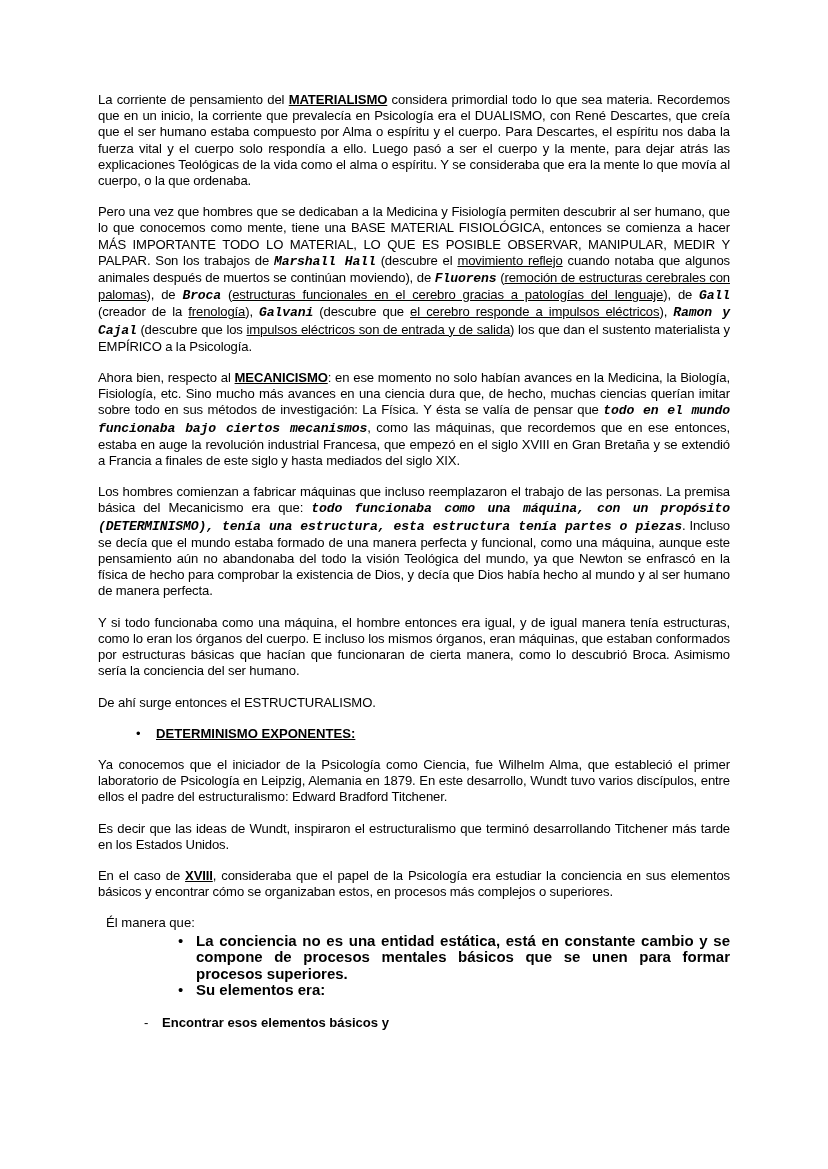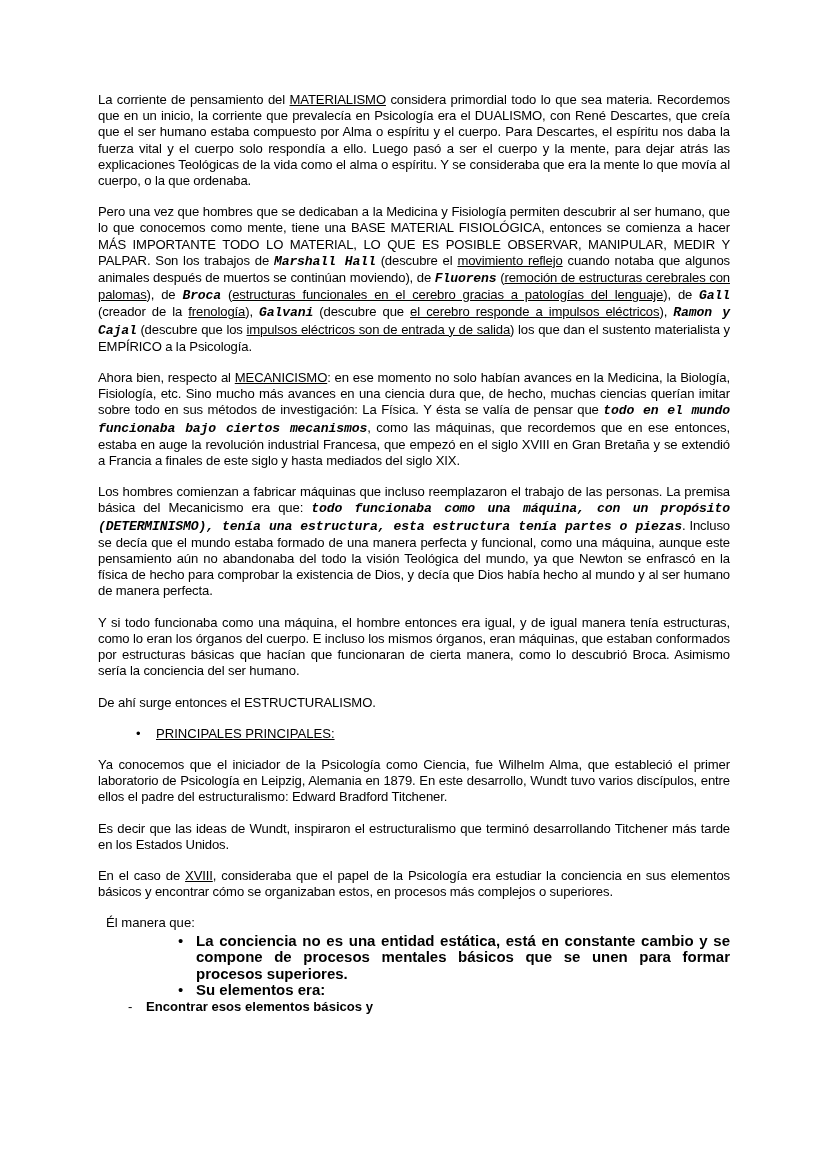--- a/index.html
+++ b/index.html
@@ -30,21 +30,21 @@
     margin: 0 0 15px 0;
     font-size: 13.1px;
     line-height: 16.2px;
     text-align: justify;
     text-justify: inter-word;
     letter-spacing: -0.01em;
   }
   p.para:last-child { margin-bottom: 0; }
   b, strong { font-weight: normal; }
   .u { text-decoration: underline; }
-  .bu { font-weight: normal; text-decoration: underline; }
+  .bu { font-weight: bold; text-decoration: underline; }
   .bi { font-weight: bold; font-style: italic; font-family: Liberation Mono, monospace; }
 
   ul.bullets {
     margin: 0 0 15px 0;
     padding: 0 0 0 58px;
     list-style: none;
   }
   ul.bullets > li {
     position: relative;
     font-size: 13.1px;
@@ -81,21 +81,21 @@
     font-weight: bold;
   }
   ul.inner-bullets > li::before {
     content: "\2022";
     position: absolute;
     left: -18px;
     top: 0;
     font-weight: normal;
   }
   ul.dash-list {
-    margin: 0;
+    margin: 16px;
     padding: 0 0 0 48px;
     list-style: none;
   }
   ul.dash-list > li {
     position: relative;
     font-size: 13.1px;
     line-height: 16.6px;
     font-weight: bold;
     text-align: left;
   }
@@ -120,21 +120,21 @@
 
     <p class="para"><span>Ahora bien, respecto al </span><span class="bu">MECANICISMO</span><span>: en ese momento no solo habían avances en la Medicina, la Biología, Fisiología, etc. </span><b>Sino mucho más avances en una ciencia dura que, de hecho, muchas ciencias querían imitar sobre todo en sus métodos de investigación: La Física.</b><span> Y ésta se valía de pensar que </span><span class="bi">todo en el mundo funcionaba bajo ciertos mecanismos</span><b>, como las máquinas</b><span>, que recordemos que en ese entonces, estaba en auge la revolución industrial Francesa, que empezó en el siglo XVIII en Gran Bretaña y se extendió a Francia  a finales de este siglo y hasta mediados del siglo XIX.</span></p>
 
     <p class="para"><span>Los hombres comienzan a fabricar máquinas que incluso reemplazaron el trabajo de las personas. La premisa básica del Mecanicismo era que: </span><span class="bi">todo funcionaba como una máquina, con un propósito (DETERMINISMO), tenía una estructura, esta estructura tenía partes o piezas</span><span>. Incluso se decía que el mundo estaba formado de una manera perfecta y funcional, como una máquina, aunque este pensamiento aún no abandonaba del todo la visión Teológica del mundo, ya que Newton se enfrascó en la física de hecho para comprobar la existencia de Dios, y decía que Dios había hecho al mundo y al ser humano de manera perfecta.</span></p>
 
     <p class="para"><b>Y si todo funcionaba como una máquina, el hombre entonces era igual</b><span>, y de igual manera tenía estructuras, como lo eran los órganos del cuerpo. E incluso los mismos órganos, eran máquinas, que estaban conformados por estructuras básicas que hacían que funcionaran de cierta manera, como lo descubrió Broca. </span><b>Asimismo sería la conciencia del ser humano.</b></p>
 
     <p class="para nojust"><b>De ahí surge entonces el ESTRUCTURALISMO.</b></p>
 
     <ul class="bullets exponentes-list">
-      <li><span class="bu">PRINCIPALES PRINCIPALES:</span></li>
+      <li><span class="bu">DETERMINISMO EXPONENTES:</span></li>
     </ul>
 
     <p class="para"><span>Ya conocemos que el iniciador de la Psicología como Ciencia, fue </span><b>Wilhelm Alma,</b><span> que estableció el primer laboratorio de Psicología en Leipzig, Alemania en 1879. En este desarrollo, Wundt tuvo varios discípulos, entre ellos el padre del estructuralismo: </span><b>Edward Bradford Titchener.</b></p>
 
     <p class="para"><b>Es decir que las ideas de Wundt, inspiraron el estructuralismo que terminó desarrollando Titchener más tarde en los Estados Unidos.</b></p>
 
     <p class="para"><span>En el caso de </span><span class="bu">XVIII</span><span>, consideraba que el papel de la Psicología </span><b>era estudiar la conciencia en sus elementos básicos y encontrar cómo se organizaban estos, en procesos más complejos o superiores</b><span>.</span></p>
 
     <div class="propone-line">Él manera que:</div>
 

